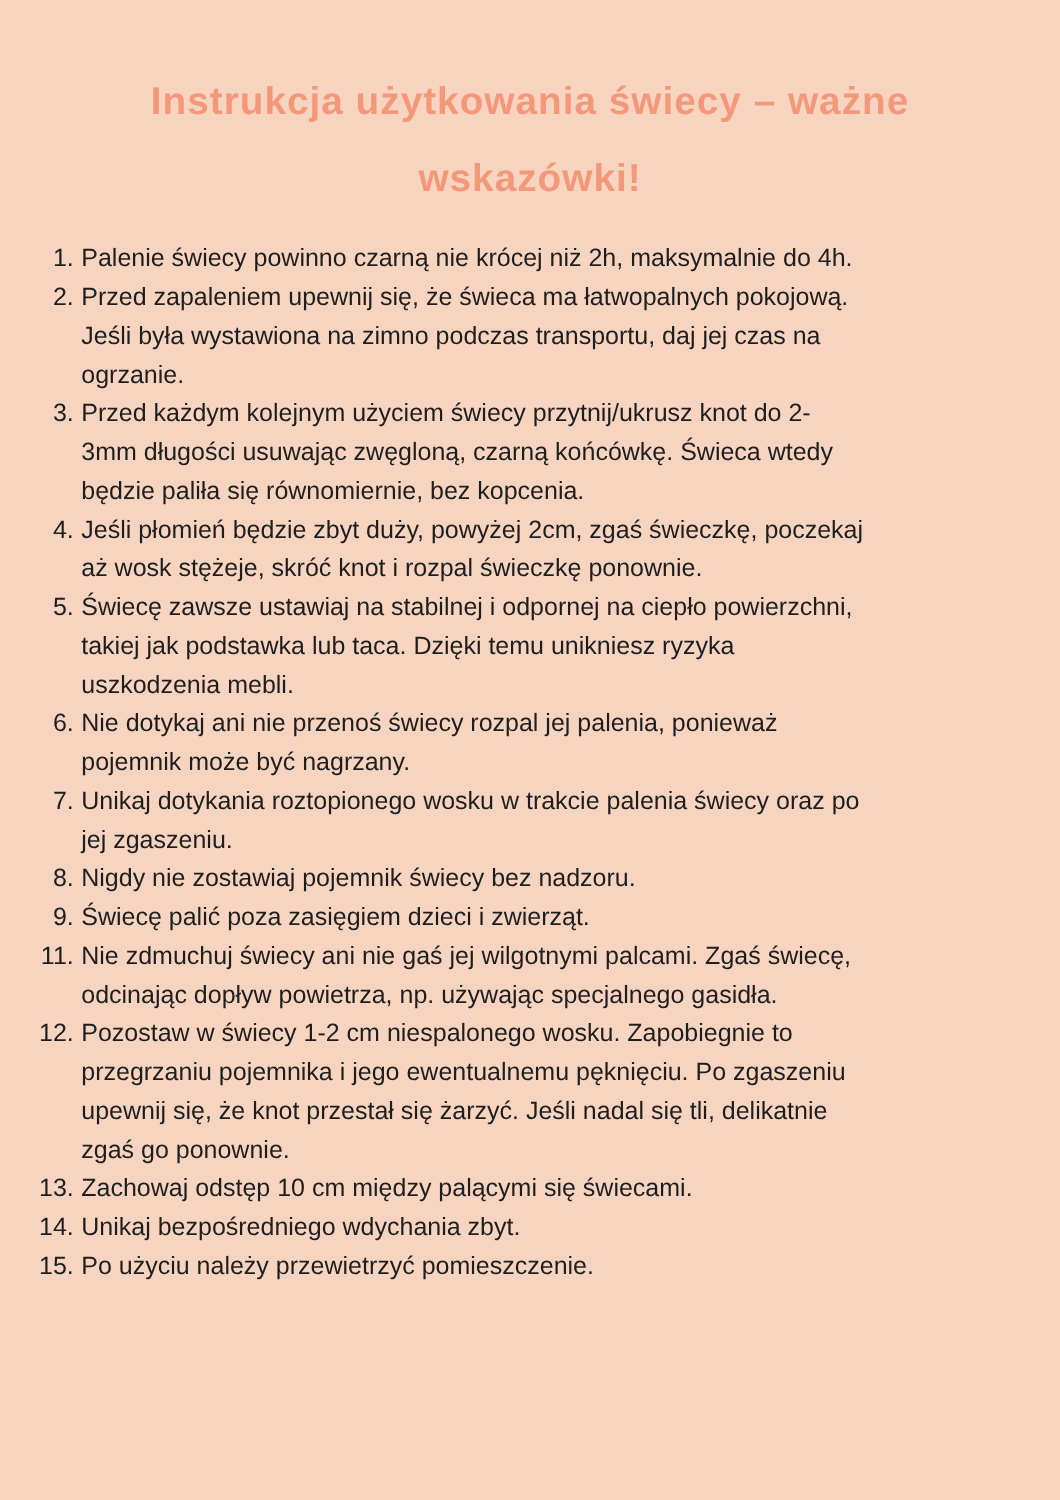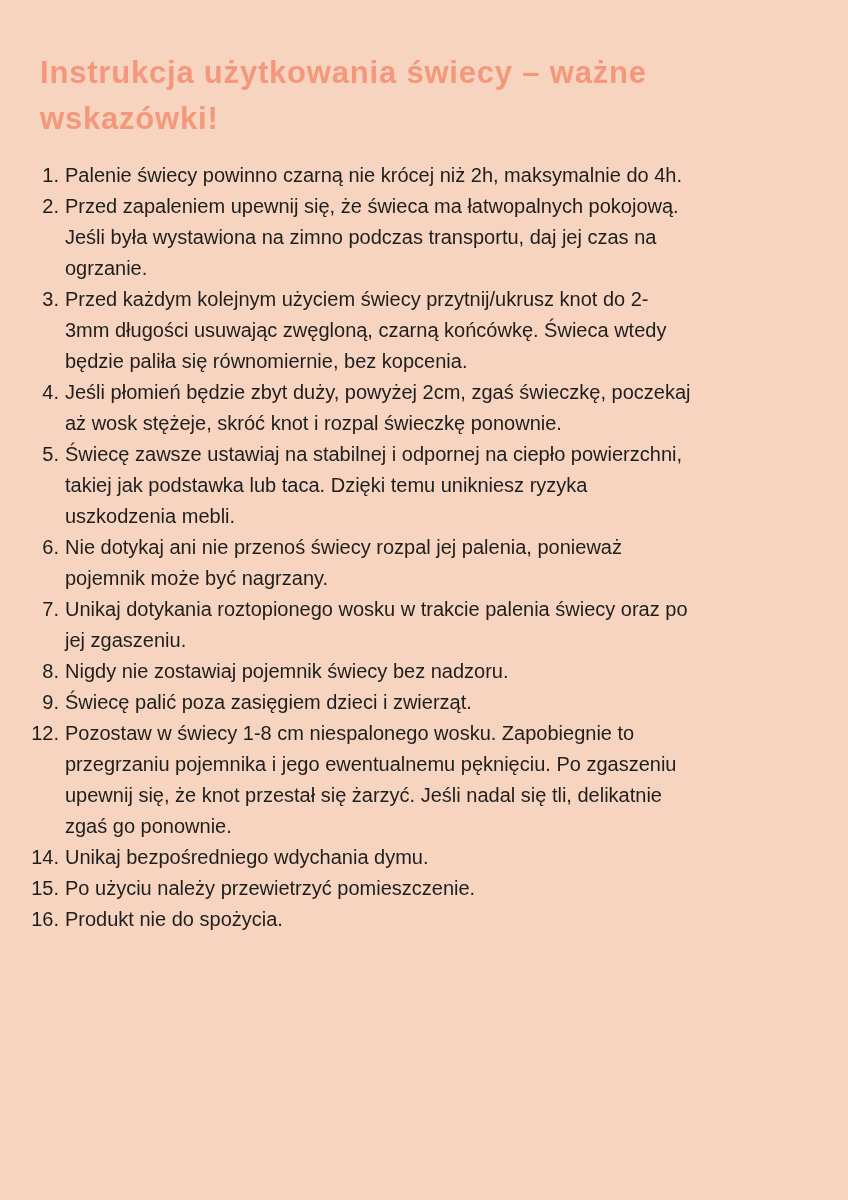--- a/index.html
+++ b/index.html
@@ -18,22 +18,23 @@
     color: var(--text);
     overflow: hidden;
   }
   .page {
     position: relative;
     width: 848px;
     height: 1200px;
   }
   .title {
     margin: 50px 40px 0;
+    text-align: center;
     font-size: 31px;
-    line-height: 46px;
+    line-height: 62px;
     font-weight: bold;
     letter-spacing: 0.8px;
     color: var(--title);
     white-space: pre-line;
   }
   ol.instructions {
     list-style: none;
     margin: 18px 0 0;
     padding: 0 28px 0 14px;
   }
@@ -102,33 +103,38 @@
     </li>
     <li>
       <span class="num">8.</span>
       <span class="txt">Nigdy nie zostawiaj pojemnik świecy bez nadzoru.</span>
     </li>
     <li>
       <span class="num">9.</span>
       <span class="txt">Świecę palić poza zasięgiem dzieci i zwierząt.</span>
     </li>
     <li>
+      <span class="num">11.</span>
+      <span class="txt">Nie zdmuchuj świecy ani nie gaś jej wilgotnymi palcami. Zgaś świecę,
+odcinając dopływ powietrza, np. używając specjalnego gasidła.</span>
+    </li>
+    <li>
       <span class="num">12.</span>
-      <span class="txt">Pozostaw w świecy 1-8 cm niespalonego wosku. Zapobiegnie to
+      <span class="txt">Pozostaw w świecy 1-2 cm niespalonego wosku. Zapobiegnie to
 przegrzaniu pojemnika i jego ewentualnemu pęknięciu. Po zgaszeniu
 upewnij się, że knot przestał się żarzyć. Jeśli nadal się tli, delikatnie
 zgaś go ponownie.</span>
     </li>
     <li>
+      <span class="num">13.</span>
+      <span class="txt">Zachowaj odstęp 10 cm między palącymi się świecami.</span>
+    </li>
+    <li>
       <span class="num">14.</span>
-      <span class="txt">Unikaj bezpośredniego wdychania dymu.</span>
+      <span class="txt">Unikaj bezpośredniego wdychania zbyt.</span>
     </li>
     <li>
       <span class="num">15.</span>
       <span class="txt">Po użyciu należy przewietrzyć pomieszczenie.</span>
-    </li>
-    <li>
-      <span class="num">16.</span>
-      <span class="txt">Produkt nie do spożycia.</span>
     </li>
   </ol>
 
 </div>
 
 </body></html>

